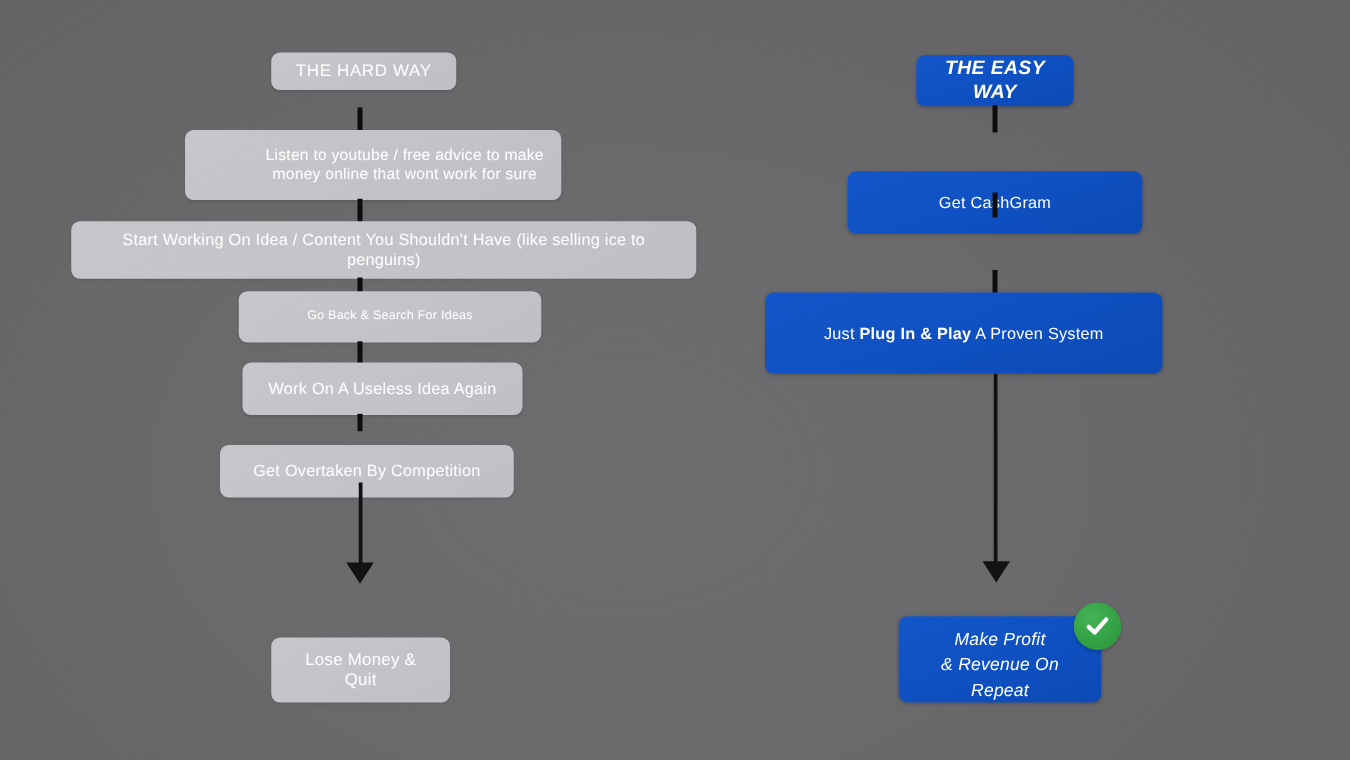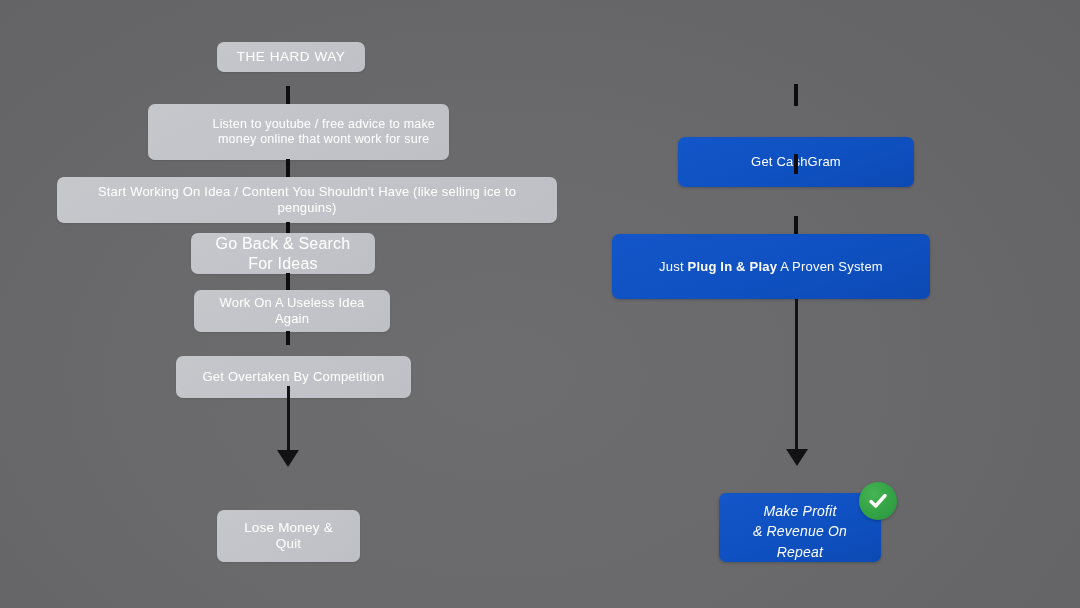--- a/index.html
+++ b/index.html
@@ -125,43 +125,46 @@
   </div>
 
   <div class="connector" style="left:286px; top:159px; height:20px;"></div>
 
   <div class="node gray" style="left:57px; top:177px; width:500px; height:46px; font-size:13px;">
     <span class="txt">Start Working On Idea  / Content You Shouldn't Have (like selling ice to penguins)</span>
   </div>
 
   <div class="connector" style="left:286px; top:222px; height:13px;"></div>
 
-  <div class="node gray" style="left:191px; top:233px; width:184px; height:41px; font-size:16px;justify-content:flex-end;">
+  <div class="node gray" style="left:191px; top:233px; width:242px; height:41px; font-size:10px;">
     <span class="txt">Go Back &amp; Search For Ideas</span>
   </div>
 
   <div class="connector" style="left:286px; top:273px; height:18px;"></div>
 
-  <div class="node gray" style="left:194px; top:290px; width:196px; height:42px; font-size:13px;">
+  <div class="node gray" style="left:194px; top:290px; width:224px; height:42px; font-size:13px;">
     <span class="txt">Work On A Useless Idea Again</span>
   </div>
 
   <div class="connector" style="left:286px; top:331px; height:14px;"></div>
 
   <div class="node gray" style="left:176px; top:356px; width:235px; height:42px; font-size:13px;">
     <span class="txt">Get Overtaken By Competition</span>
   </div>
 
   <div class="arrow-shaft" style="left:287px; top:386px; height:66px;"></div>
   <div class="arrow-head" style="left:277px; top:450px;"></div>
 
   <div class="node gray" style="left:217px; top:492px; width:143px; height:52px; font-size:13.5px;margin-top:18px;">
     <span class="txt">Lose Money &amp; Quit</span>
   </div>
 
+  <div class="node blue header" style="left:733px; top:44px; width:126px; height:41px;">
+    <span class="txt">THE EASY WAY</span>
+  </div>
 
   <div class="connector" style="left:794px; top:84px; height:22px;"></div>
 
   <div class="node blue" style="left:678px; top:105px; width:236px; height:50px; font-size:13px;margin-top:32px;">
     <span class="txt">Get CashGram</span>
   </div>
 
   <div class="connector" style="left:794px; top:154px; height:20px;"></div>
 
 

